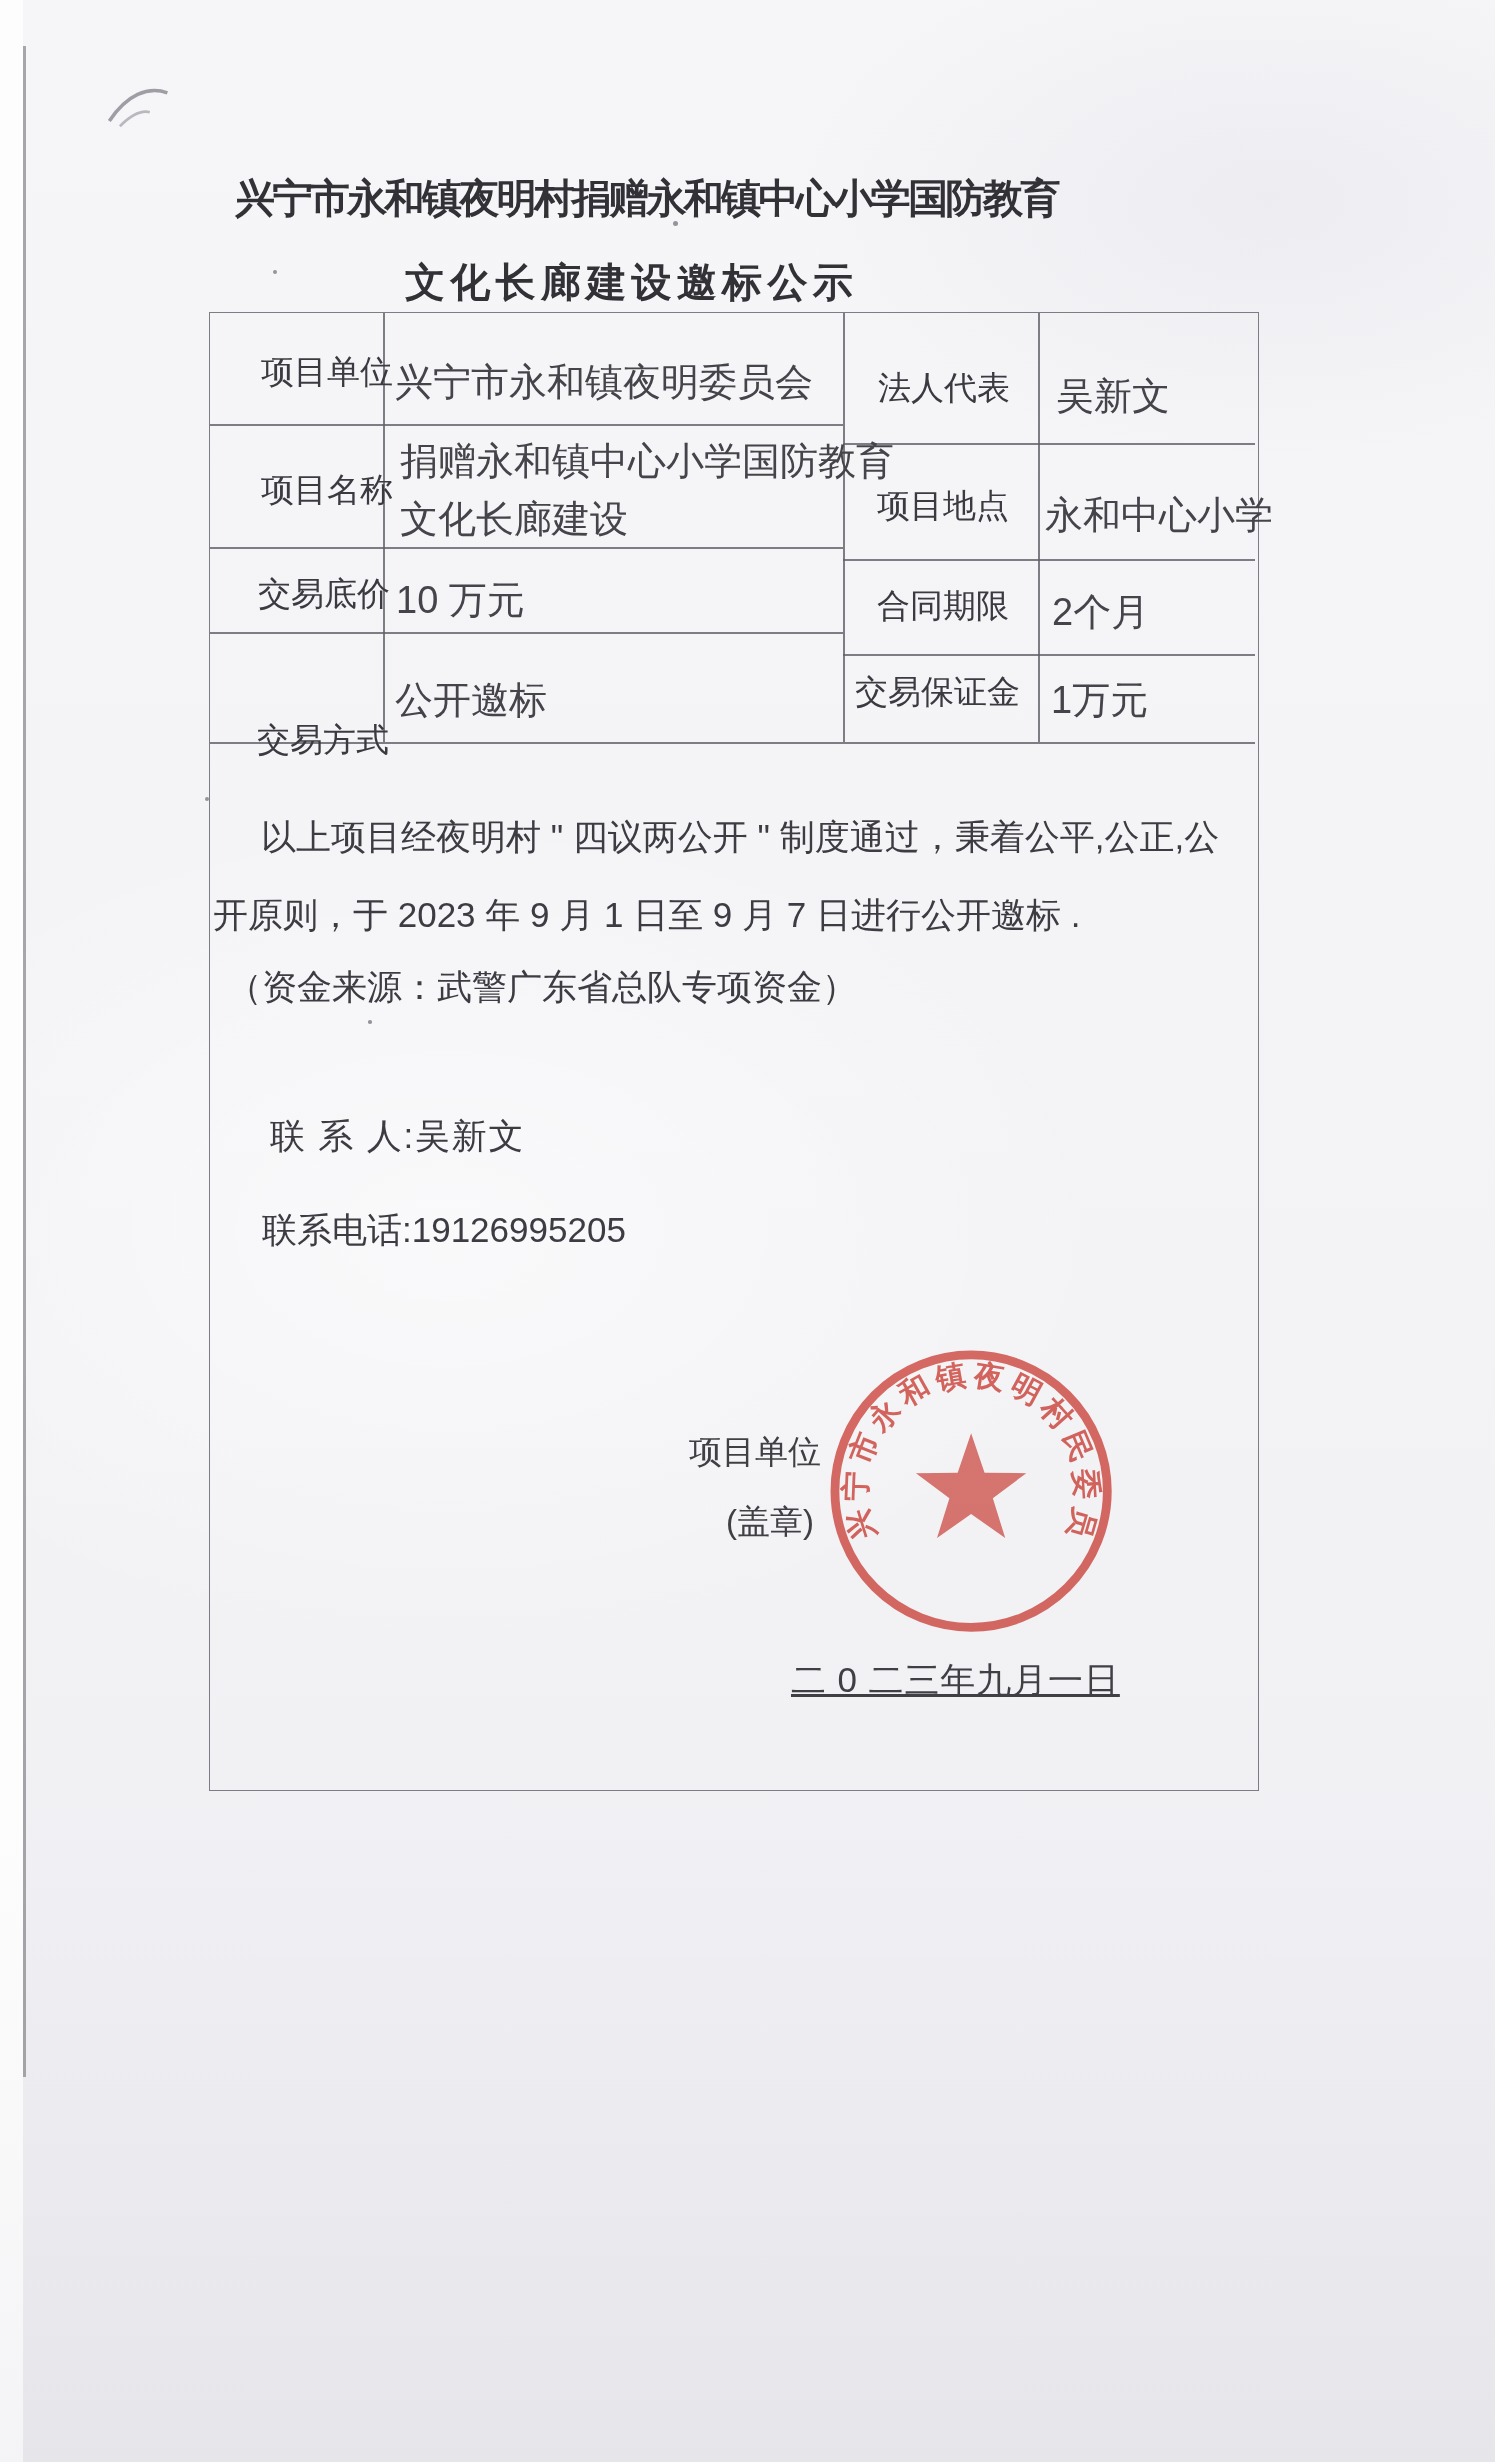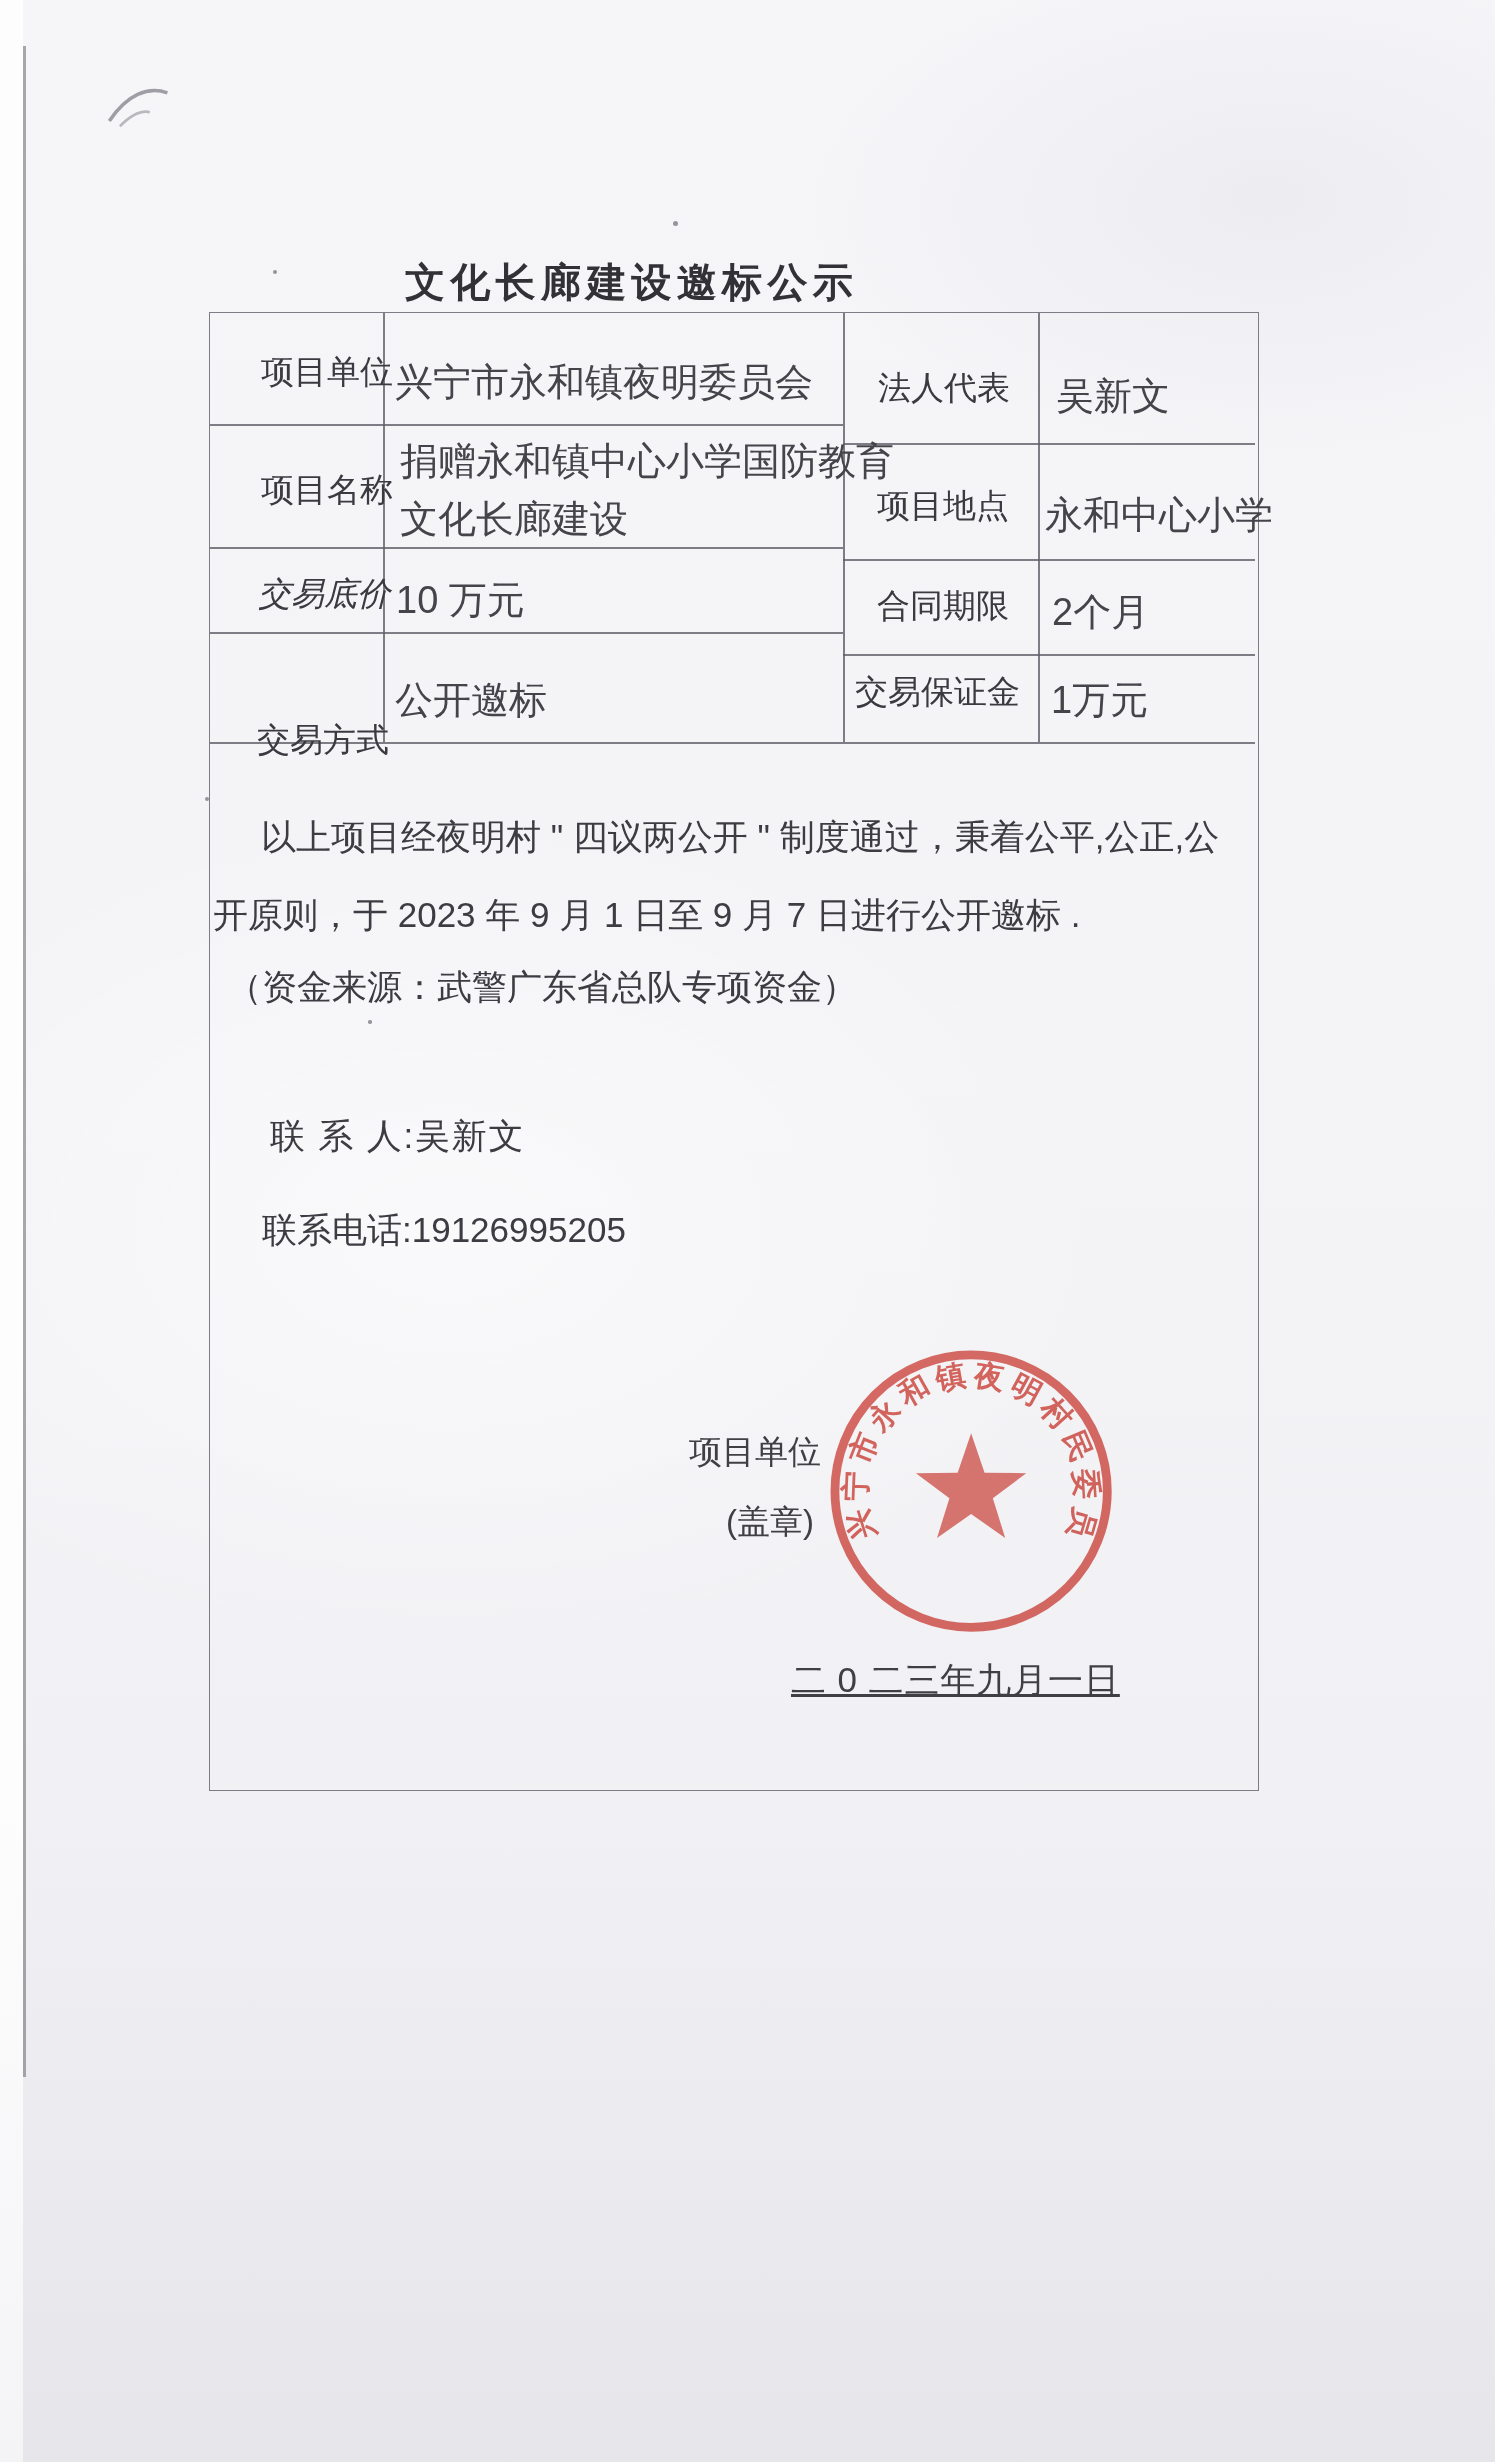--- a/index.html
+++ b/index.html
@@ -40,20 +40,21 @@
   <div class="shade-bottom"></div>
   <svg class="abs" style="left:97px;top:75px" width="132" height="62" viewBox="0 0 150 70">
     <path d="M14,52 C34,22 58,12 80,20" stroke="rgba(110,110,120,.65)" stroke-width="4" fill="none"></path>
     <path d="M26,58 C40,44 52,40 60,42" stroke="rgba(110,110,120,.45)" stroke-width="3" fill="none"></path>
   </svg>
   <div class="speck" style="left:273px;top:270px;width:4.4px;height:4.4px;"></div>
   <div class="speck" style="left:673px;top:221px;width:5.3px;height:5.3px;"></div>
   <div class="speck" style="left:205px;top:797px;width:4.4px;height:4.4px;"></div>
   <div class="speck" style="left:368px;top:1020px;width:3.5px;height:3.5px;"></div>
 
+  <div class="abs title1">兴宁市永和镇夜明村捐赠永和镇中心小学国防教育</div>
   <div class="abs title2">文化长廊建设邀标公示</div>
 
   <div class="box">
 
     <div class="vl" style="left:173px;top:0;height:429px;"></div>
     <div class="vl" style="left:633px;top:0;height:429px;"></div>
     <div class="vl" style="left:828px;top:0;height:429px;"></div>
     <div class="hl" style="left:0;top:429px;width:1045px;"></div>
 
     <div class="hl" style="left:0;top:111px;width:633px;"></div>
@@ -64,21 +65,21 @@
     <div class="hl" style="left:633px;top:246px;width:412px;"></div>
     <div class="hl" style="left:633px;top:341px;width:412px;"></div>
 
     <div class="lbl" style="left:51px;top:37px;">项目单位</div>
     <div class="val" style="left:185px;top:44px;">兴宁市永和镇夜明委员会</div>
 
     <div class="lbl" style="left:51px;top:155px;">项目名称</div>
     <div class="val" style="left:190px;top:123px;">捐赠永和镇中心小学国防教育</div>
     <div class="val" style="left:190px;top:181px;">文化长廊建设</div>
 
-    <div class="lbl" style="left:48px;top:259px;font-style:italic;">交易底价</div>
+    <div class="lbl" style="left:48px;top:259px;">交易底价</div>
     <div class="val" style="left:186px;top:262px;">10 万元</div>
 
     <div class="lbl" style="left:47px;top:357px;margin-top:48px;">交易方式</div>
     <div class="val" style="left:185px;top:362px;">公开邀标</div>
 
     <div class="lbl" style="left:668px;top:53px;">法人代表</div>
     <div class="val" style="left:846px;top:58px;">吴新文</div>
 
     <div class="lbl" style="left:667px;top:171px;">项目地点</div>
     <div class="val" style="left:835px;top:177px;">永和中心小学</div>

